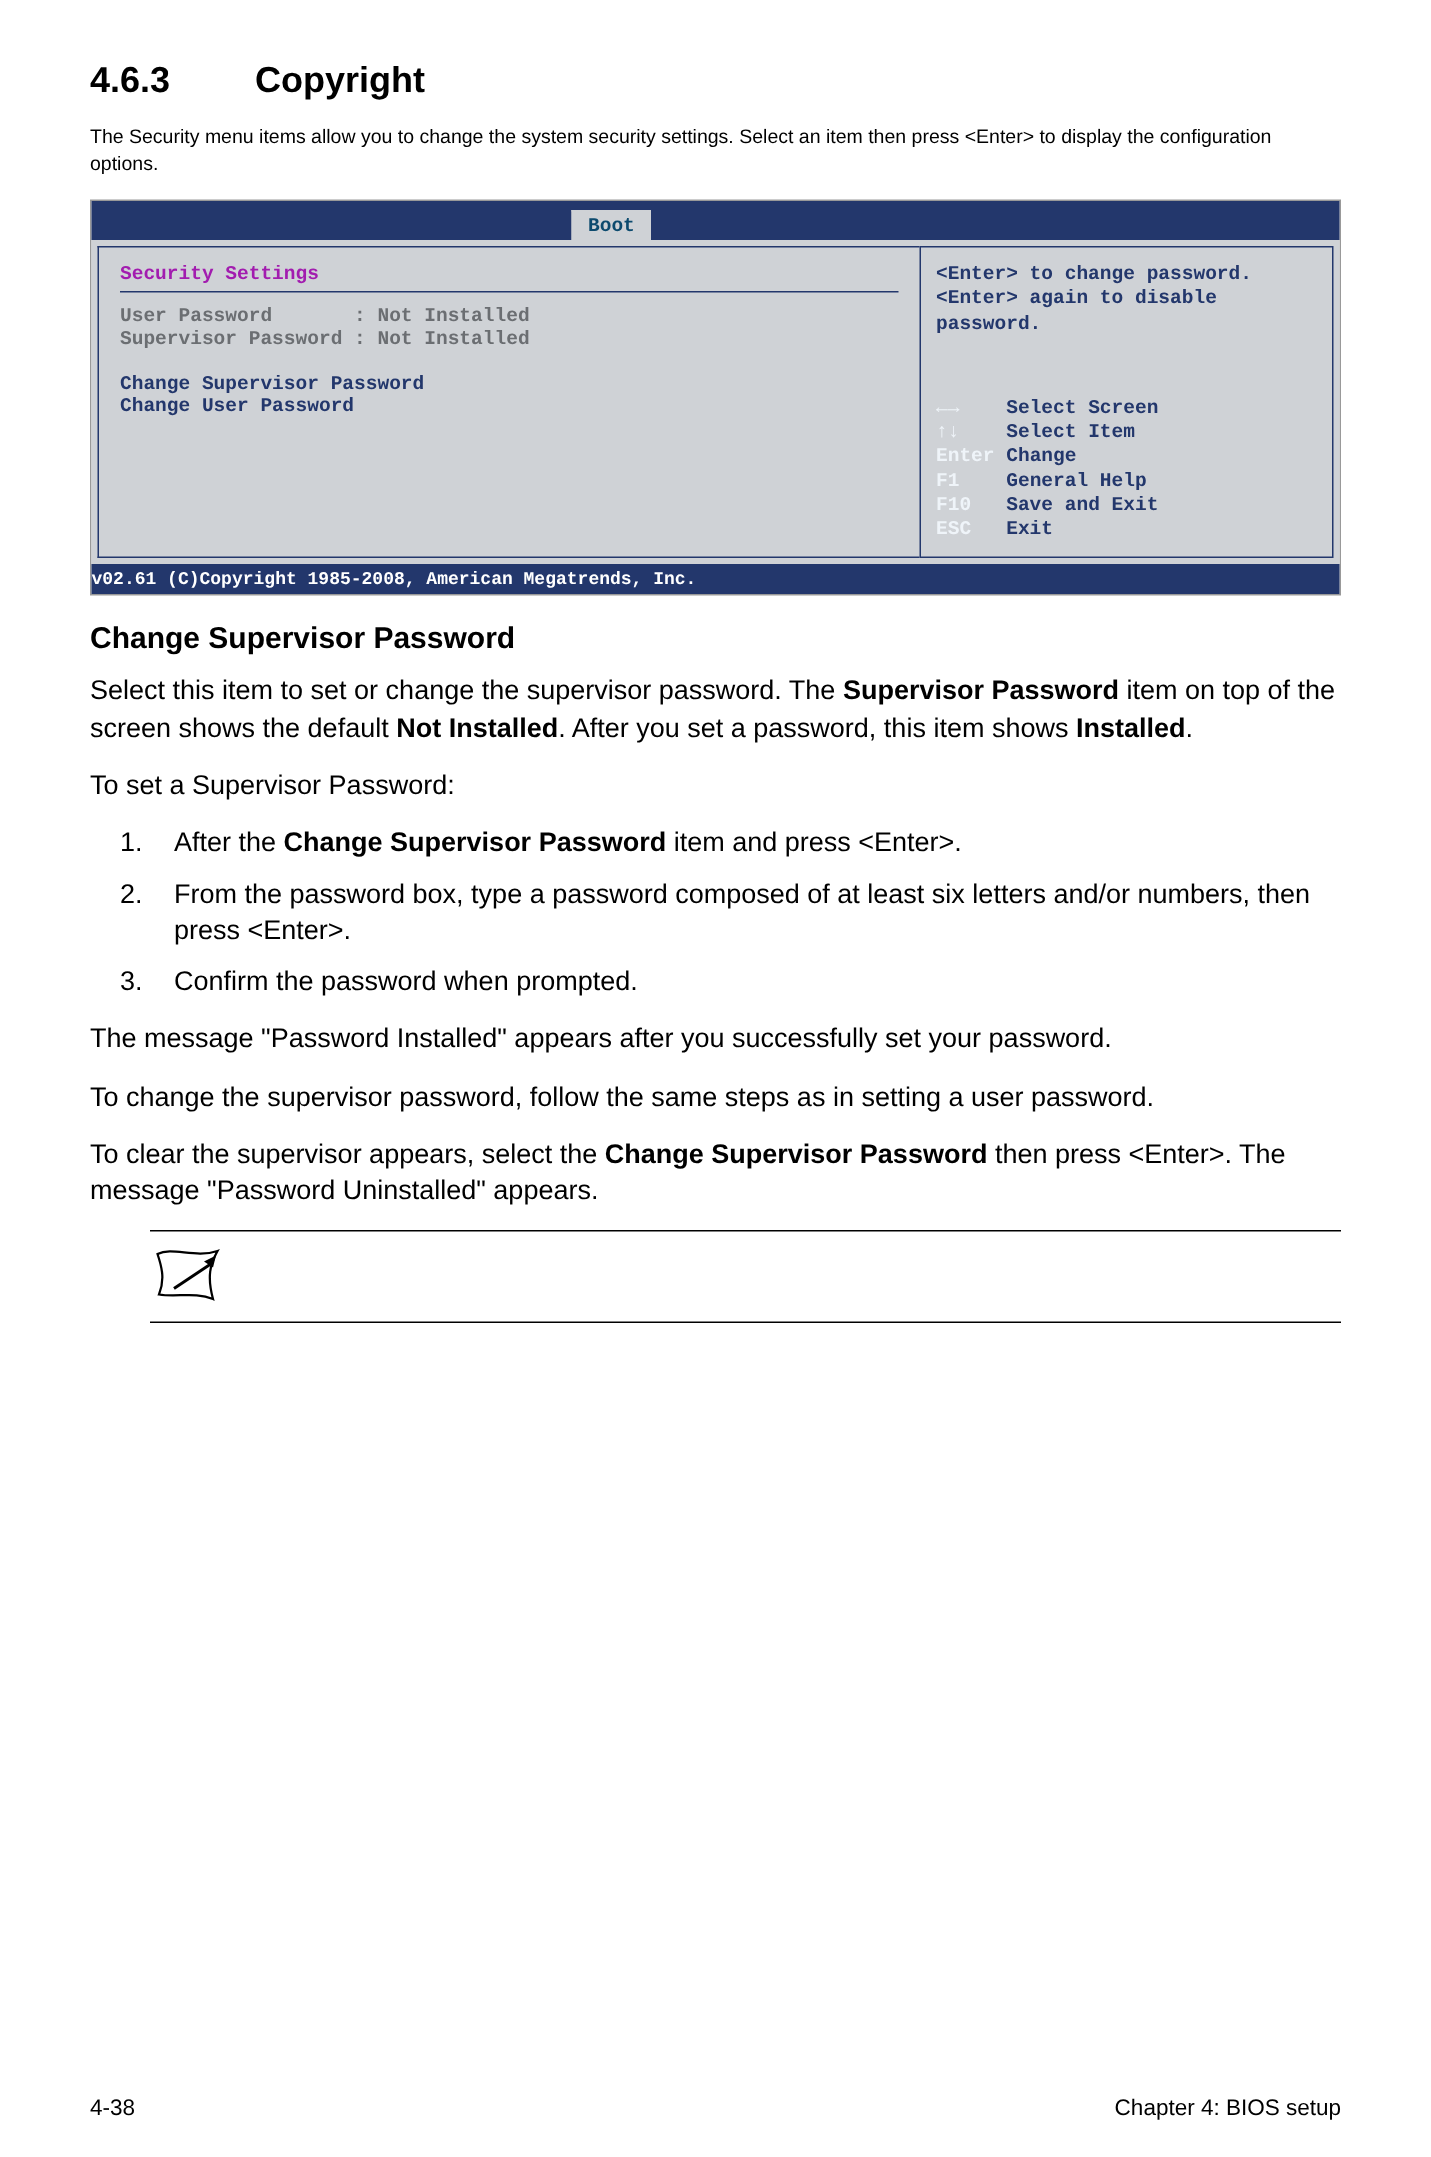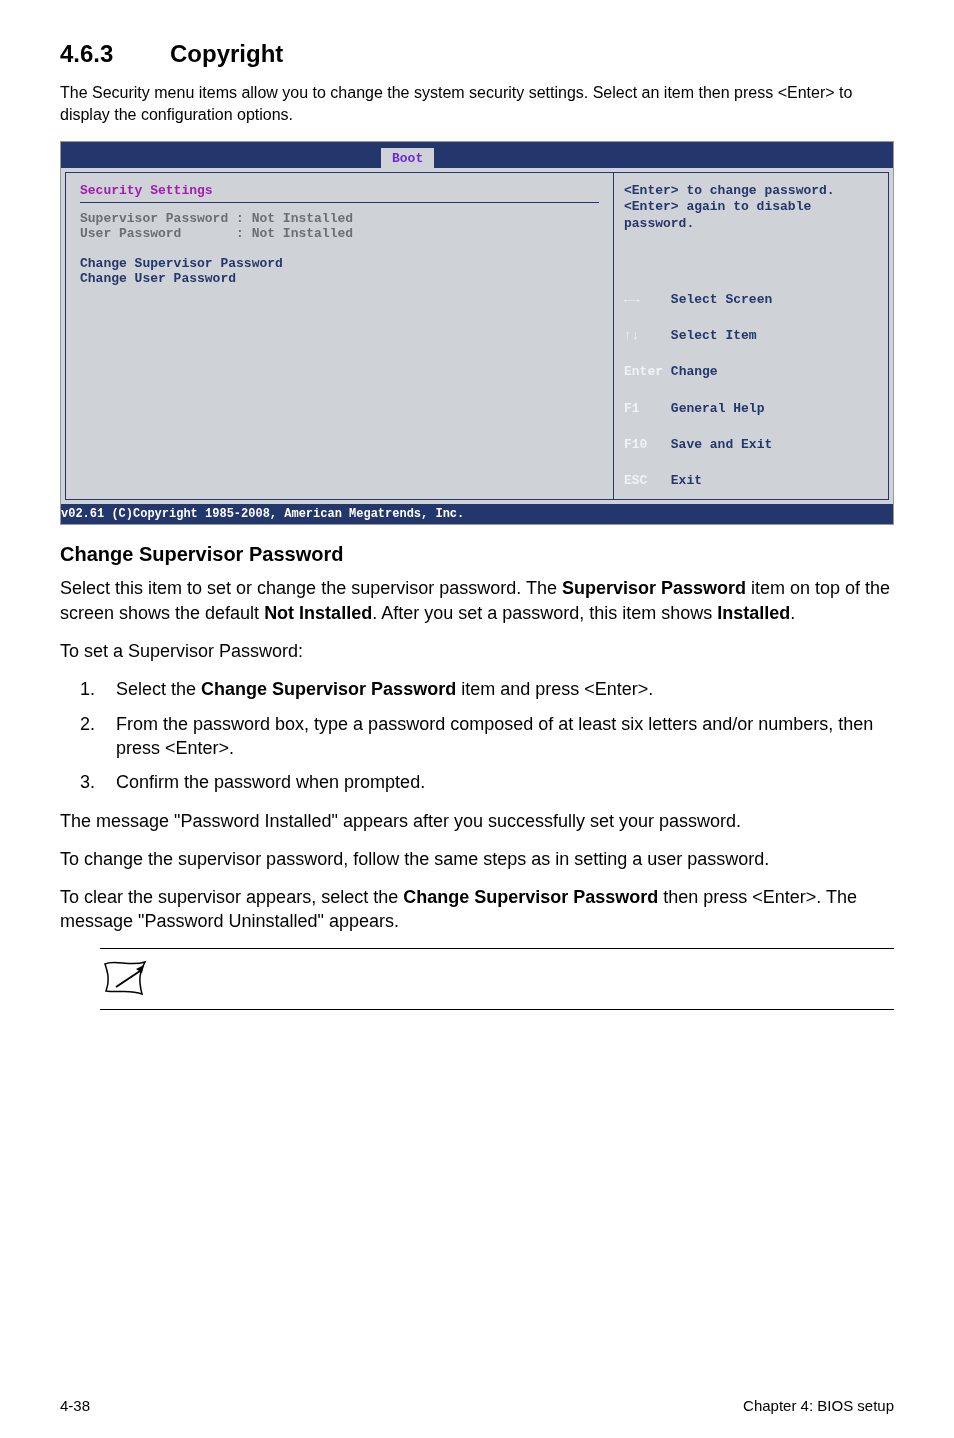--- a/index.html
+++ b/index.html
@@ -12,21 +12,21 @@
     padding: 40px 60px 20px 60px;
     position: relative;
   }
   h2 {
     font-size: 24px;
     font-weight: bold;
     margin-bottom: 14px;
   }
   h2 .secnum { display: inline-block; width: 110px; }
   p.intro {
-    font-size: 16px;
+    font-size: 13px;
     line-height: 1.35;
     margin-bottom: 16px;
   }
 
   
   .bios {
     border: 1px solid #999;
     margin-bottom: 18px;
     font-family: "Courier New", monospace;
     font-size: 13px;
@@ -41,21 +41,21 @@
     font-weight: bold;
     letter-spacing: 1px;
   }
   .bios-tabs {
     margin-top: 2px;
     padding-left: 320px;
   }
   .bios-tab {
     display: inline-block;
     background: #cfd2d6;
-    color: #6d28d9;
+    color: #0c4a6e;
     font-weight: bold;
     padding: 2px 10px;
     border-top: 1px solid #cfd2d6;
     border-left: 1px solid #cfd2d6;
     border-right: 1px solid #cfd2d6;
   }
   .bios-body {
     display: flex;
     background: #cfd2d6;
   }
@@ -85,21 +85,21 @@
   .sec-hr {
     border: none;
     border-top: 1px solid #23376c;
     margin: 0 0 8px 0;
   }
   .gray { color: #6b6e72; font-weight: bold; }
   .blue { color: #23376c; font-weight: bold; }
   .pwrow { white-space: pre; }
   .help-top p { line-height: 1.25; }
   .help-bot { margin-top: 40px; }
-  .help-bot div { white-space: pre; line-height: 1.25; margin-top: 20px; }
+  .help-bot div { white-space: pre; line-height: 1.25; }
   .k1 { color: #eff4f9; }
   .bios-footer {
     background: #23376c;
     color: #fff;
     text-align: left;
     font-weight: bold;
     padding: 3px 0;
     font-size: 12px;
   }
 
@@ -150,22 +150,22 @@
 <div class="bios">
   <div class="bios-top">
     <div class="bios-tabs">
       <span class="bios-tab">Boot</span>
     </div>
   </div>
   <div class="bios-body">
     <div class="bios-left">
       <div class="sec-head">Security Settings</div>
       <hr class="sec-hr">
+      <div class="pwrow gray"><span>User Password       :</span> <span>Not Installed</span></div>
       <div class="pwrow gray"><span>Supervisor Password :</span> <span>Not Installed</span></div>
-      <div class="pwrow gray"><span>User Password       :</span> <span>Not Installed</span></div>
       <br>
       <div class="blue">Change Supervisor Password</div>
       <div class="blue">Change User Password</div>
     </div>
     <div class="bios-right">
       <div class="help-top">
         <p>&lt;Enter&gt; to change password.</p>
         <p>&lt;Enter&gt; again to disable password.</p>
       </div>
       <div class="help-bot">
@@ -183,21 +183,21 @@
 
 <h3>Change Supervisor Password</h3>
 
 <p class="body">
   <span>Select this item to set or change the supervisor password. The </span><b>Supervisor Password</b><span> item on top of the screen shows the default </span><b>Not Installed</b><span>. After you set a password, this item shows </span><b>Installed</b><span>.</span>
 </p>
 
 <p class="body">To set a Supervisor Password:</p>
 
 <ol>
-  <li><span>Select the </span><b>Change Supervisor Password</b><span> item and press &lt;Enter&gt;.</span></li>
+  <li><span>After the </span><b>Change Supervisor Password</b><span> item and press &lt;Enter&gt;.</span></li>
   <li>From the password box, type a password composed of at least six letters and/or numbers, then press &lt;Enter&gt;.</li>
   <li>Confirm the password when prompted.</li>
 </ol>
 
 <p class="body">The message "Password Installed" appears after you successfully set your password.</p>
 <p class="body">To change the supervisor password, follow the same steps as in setting a user password.</p>
 <p class="body">
   <span>To clear the supervisor appears, select the </span><b>Change Supervisor Password</b><span> then press &lt;Enter&gt;. The message "Password Uninstalled" appears.</span>
 </p>
 

